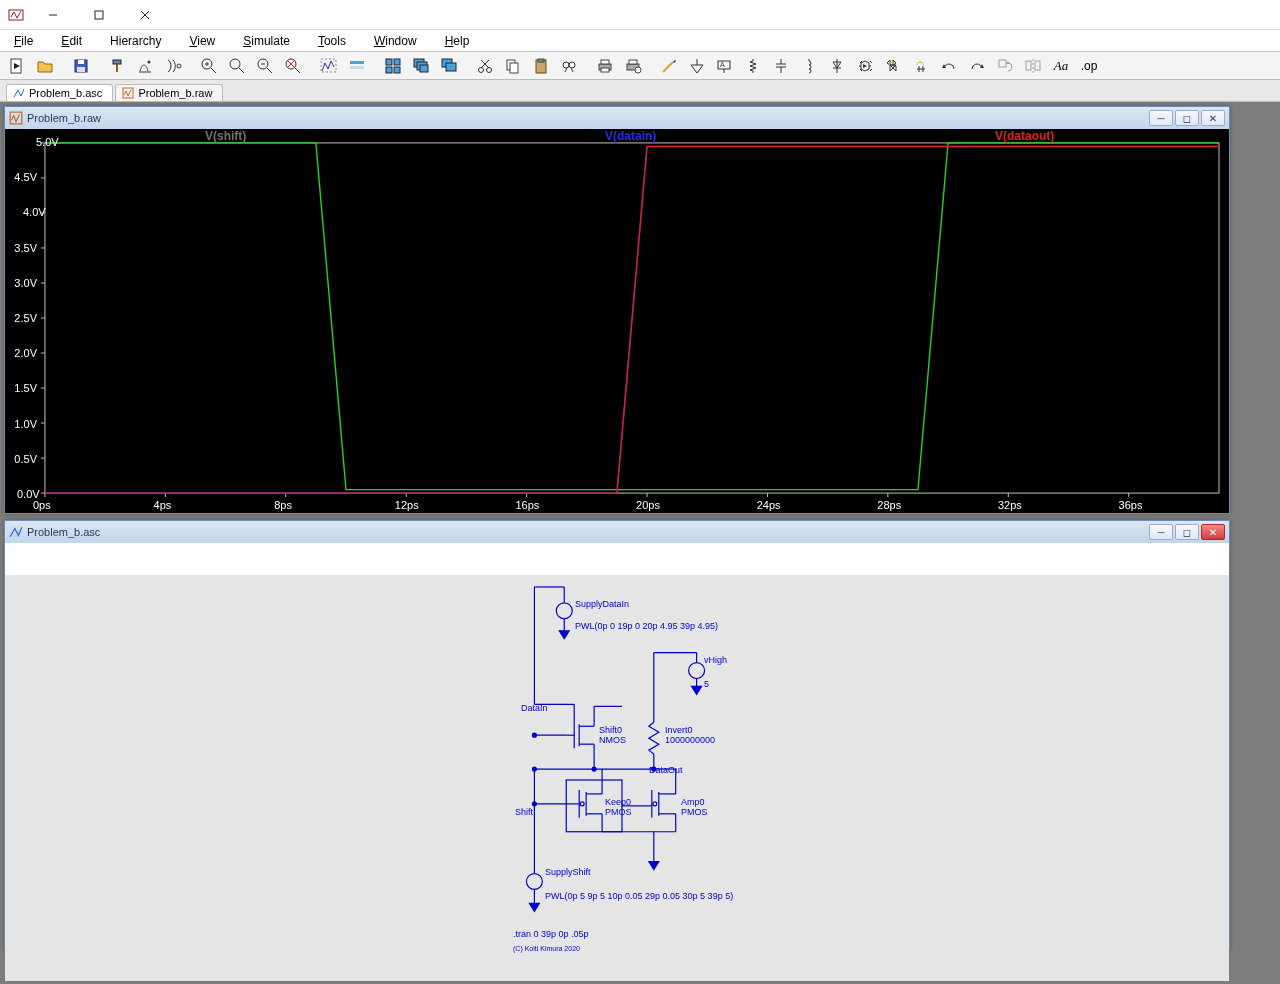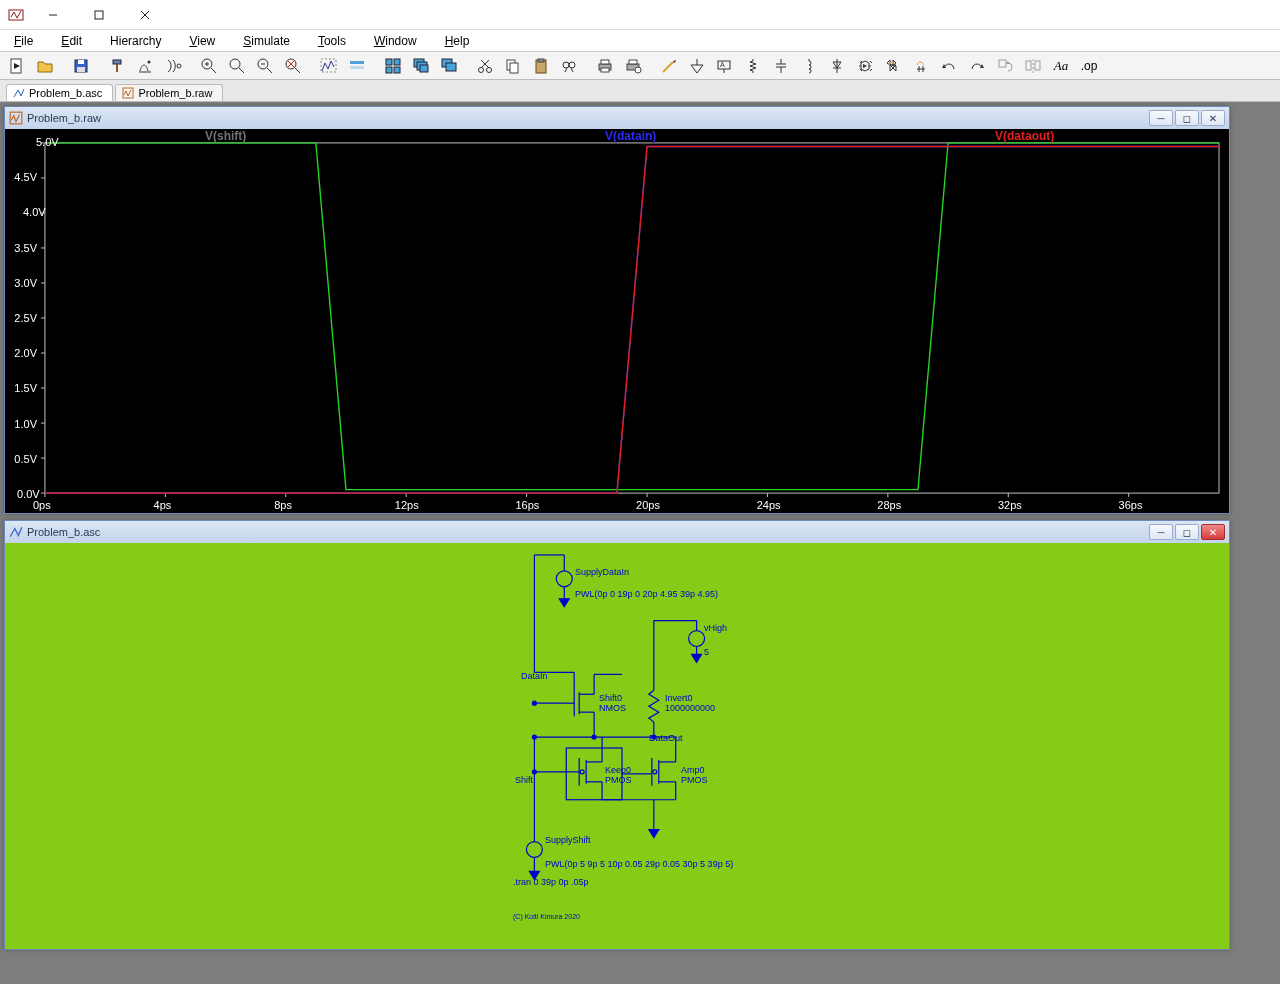--- a/index.html
+++ b/index.html
@@ -22,21 +22,21 @@
 .tabstrip .tab .tabicon { width: 12px; height: 12px; display:flex; align-items:center; justify-content:center;}
 .mdi-area { height: calc(984px - 30px - 22px - 28px - 22px); background: #7d7d7d; padding: 4px; position: relative; }
 .childwin { position: absolute; background: #fff; border: 1px solid #6a8bb8; box-shadow: 0 0 4px rgba(0,0,0,.3); }
 .childwin .childtitle { height: 22px; background: linear-gradient(#dce6f4,#c3d4eb); display: flex; align-items: center; padding: 0 4px; font-size: 11px; color: #2a3a55; gap:4px;}
 .childwin .childtitle .cticon { width:14px;height:14px;display:flex;align-items:center;justify-content:center; }
 .childwin .childtitle .ctlabel { flex: 1; }
 .childwin .childtitle .ctbtns { display: flex; gap: 2px; }
 .childwin .childtitle .ctbtn { width: 24px; height: 16px; border: 1px solid #9aaccb; background: linear-gradient(#f6f9fe,#dfe8f5); border-radius: 2px; display:flex; align-items:center; justify-content:center; font-size:10px;}
 .childwin .childtitle .ctbtn.close { background: linear-gradient(#f08a8a,#d43b3b); color:#fff; border-color:#a82c2c; }
 .plot-body { width: 100%; height: calc(100% - 22px); background: #000; position: relative; }
-.schematic-body { width:100%; height:calc(100% - 22px); background:#84cc16; position:relative; overflow:hidden; }
+.schematic-body { width:100%; height:calc(100% - 22px); background:#e5e5e5; position:relative; overflow:hidden;margin-top:32px; }
 .axis-label { position:absolute; color:#fff; font-size:11px; font-family:Arial; }
 .trace-label { position:absolute; font-size:12px; font-weight:bold; top:0; }
 .schem-label { position:absolute; font-family:Arial; font-size:9px; color:#0000cc; }
 </style>
 </head>
 <body>
 
 <div class="titlebar">
   <span class="app-icon">
     <svg viewBox="0 0 16 16">
@@ -521,18 +521,18 @@
       <div class="schem-label" style="left:660px;top:150px">Invert0</div>
       <div class="schem-label" style="left:660px;top:160px">1000000000</div>
       <div class="schem-label" style="left:644px;top:190px">DataOut</div>
       <div class="schem-label" style="left:600px;top:222px">Keep0</div>
       <div class="schem-label" style="left:600px;top:232px">PMOS</div>
       <div class="schem-label" style="left:676px;top:222px">Amp0</div>
       <div class="schem-label" style="left:676px;top:232px">PMOS</div>
       <div class="schem-label" style="left:510px;top:232px">Shift</div>
       <div class="schem-label" style="left:540px;top:292px">SupplyShift</div>
       <div class="schem-label" style="left:540px;top:316px">PWL(0p 5 9p 5 10p 0.05 29p 0.05 30p 5 39p 5)</div>
-      <div class="schem-label" style="left:508px;top:334px">.tran 0 39p 0p .05p</div>
+      <div class="schem-label" style="left:508px;top:354px">.tran 0 39p 0p .05p</div>
       <div class="schem-label" style="left:508px;top:370px;font-size:7px">(C) Koiti Kimura 2020</div>
     </div>
   </div>
 
 </div>
 
 </body></html>

